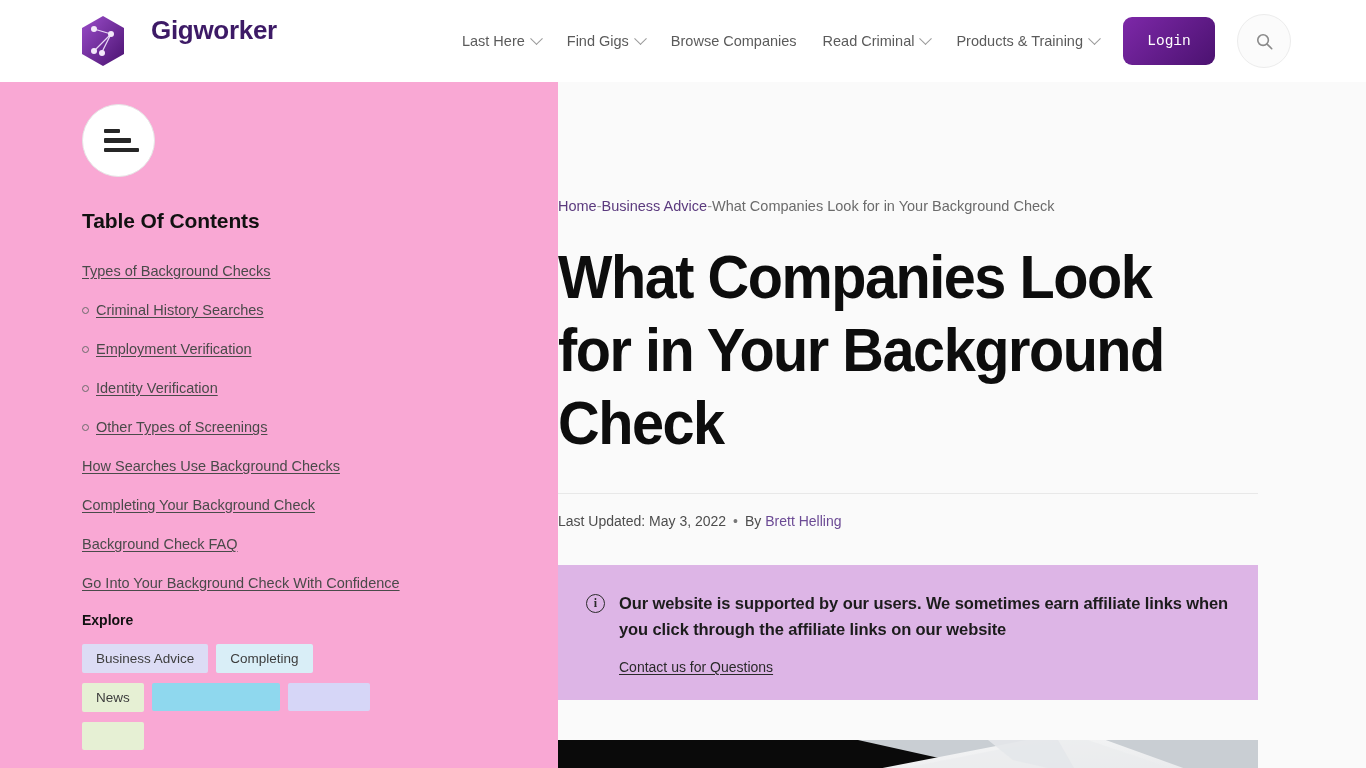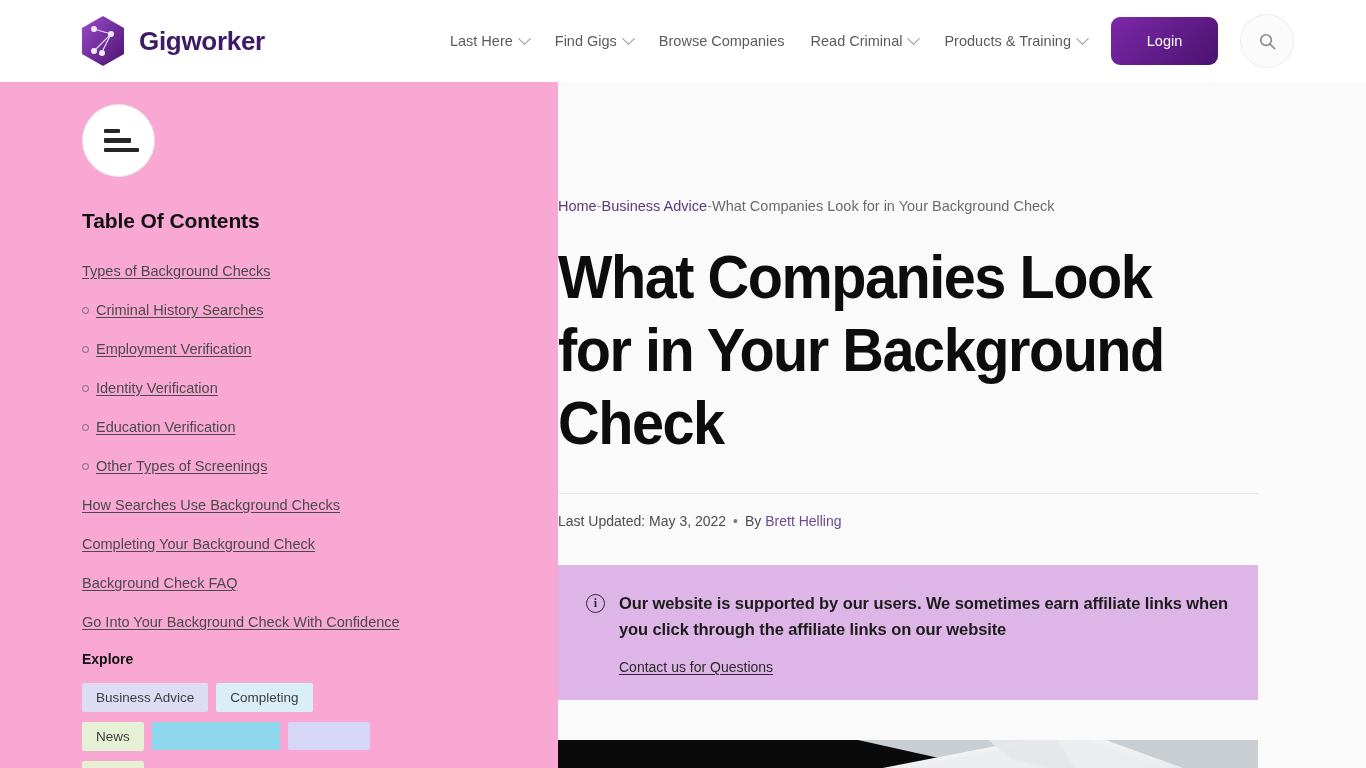--- a/index.html
+++ b/index.html
@@ -14,21 +14,21 @@
   
   .header {
     position: relative;
     height: 82px;
     background: #ffffff;
     display: flex;
     align-items: center;
     padding: 0 40px 0 80px;
     z-index: 5;
   }
-  .brand { display: flex; align-items: center; gap: 13px; }
+  .brand { display: flex; gap: 25px; }
   .logo-mark { width: 46px; height: 52px; display: block; }
   .brand-name {
     font-size: 26px;
     font-weight: 700;
     color: #3d1a66;
     letter-spacing: -0.3px;
   }
   .nav {
     display: flex;
     align-items: center;
@@ -45,29 +45,29 @@
     cursor: pointer;
   }
   .caret {
     width: 9px; height: 9px;
     border-right: 1.4px solid #9b9b9b;
     border-bottom: 1.4px solid #9b9b9b;
     transform: rotate(45deg) translate(-2px, -2px);
   }
   .login-btn {
     margin-left: 24px;
-    width: 107px; height: 48px;
+    width: 92px; height: 48px;
     border-radius: 9px;
     background: linear-gradient(135deg, #7d28a8 0%, #4b1270 100%);
     color: #fff;
     font-size: 14.5px;
     display: flex; align-items: center; justify-content: center;
     cursor: pointer;
     border: none;
-    font-family: Liberation Sans, sans-serif;
+    font-family: Liberation Mono, monospace;
   }
   .search-btn {
     margin-left: 22px;
     width: 54px; height: 54px;
     border-radius: 50%;
     background: #fbfbfb;
     border: 1px solid #ececec;
     display: flex; align-items: center; justify-content: center;
     cursor: pointer;
   }
@@ -315,21 +315,20 @@
         <span></span>
       </div>
 
       <h2 class="toc-title">Table Of Contents</h2>
 
       <ul class="toc-list">
         <li><a class="toc-link">Types of Background Checks</a></li>
         <li class="sub"><a class="toc-link">Criminal History Searches</a></li>
         <li class="sub"><a class="toc-link">Employment Verification</a></li>
         <li class="sub"><a class="toc-link">Identity Verification</a></li>
-        <li class="sub"><a class="toc-link">Education Verification</a></li>
         <li class="sub"><a class="toc-link">Other Types of Screenings</a></li>
         <li><a class="toc-link">How Searches Use Background Checks</a></li>
         <li><a class="toc-link">Completing Your Background Check</a></li>
         <li><a class="toc-link">Background Check FAQ</a></li>
         <li><a class="toc-link">Go Into Your Background Check With Confidence</a></li>
       </ul>
 
       <div class="explore-title">Explore</div>
       <div class="tag-row">
         <span class="tag" style="background:#dcdcf5">Business Advice</span>

